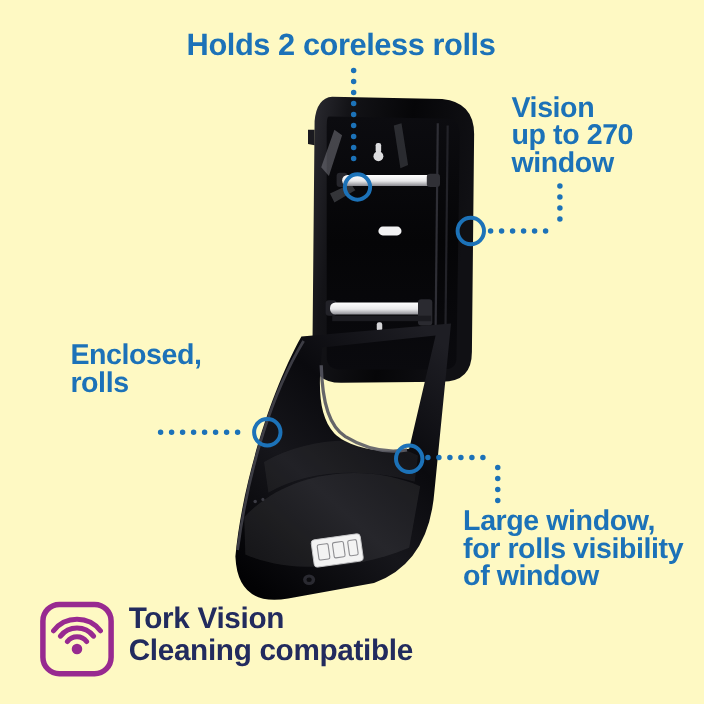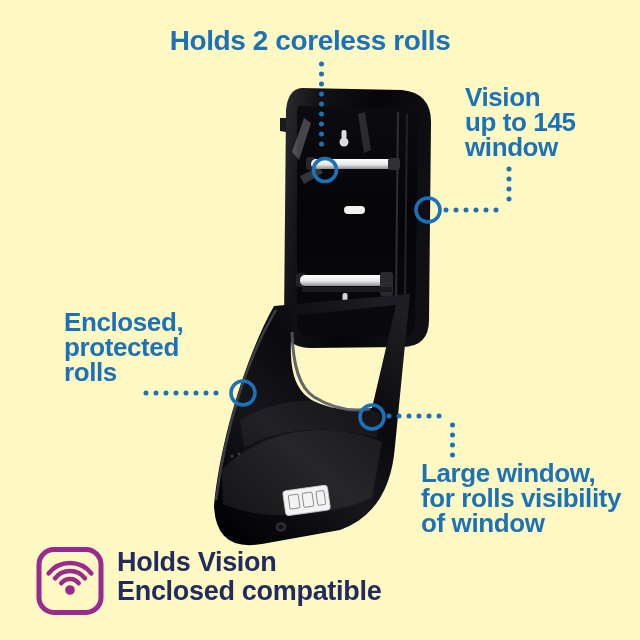--- a/index.html
+++ b/index.html
@@ -132,44 +132,43 @@
       <circle cx="372" cy="417" r="12" stroke-width="3.6"></circle>
     </g>
   </svg>
 
   <div class="callout center" style="left:145px;top:28px;width:330px;font-size:28px;">
     <span>Holds 2 coreless rolls</span>
   </div>
 
   <div class="callout" style="left:465px;top:85px;">
     <span>Vision</span>
-    <span>up to 145</span>
+    <span>up to 270</span>
     <span>window</span>
   </div>
 
   <div class="callout" style="left:64px;top:310px;">
     <span>Enclosed,</span>
-    <span>protected</span>
     <span>rolls</span>
   </div>
 
   <div class="callout" style="left:389px;top:461px;margin-left:32px;">
     <span>Large window,</span>
     <span>for rolls visibility</span>
     <span>of window</span>
   </div>
 
   <svg class="vision-icon" viewBox="0 0 68 70" aria-hidden="true">
     <rect x="3" y="3.5" width="62" height="63" rx="15" fill="none" stroke="#982a90" stroke-width="5"></rect>
     <g fill="none" stroke="#982a90" stroke-width="4.6" stroke-linecap="round">
       <path d="M 25.3,37.2 A 11 11 0 0 1 42.7,37.2"></path>
       <path d="M 19,32.3 A 19 19 0 0 1 49,32.3"></path>
       <path d="M 12.7,27.4 A 27 27 0 0 1 55.3,27.4"></path>
     </g>
     <circle cx="34" cy="44" r="4.8" fill="#982a90"></circle>
   </svg>
 
   <div class="footer-text">
-    <span>Holds Vision</span>
-    <span>Enclosed compatible</span>
+    <span>Tork Vision</span>
+    <span>Cleaning compatible</span>
   </div>
 
 </div>
 
 </body></html>

